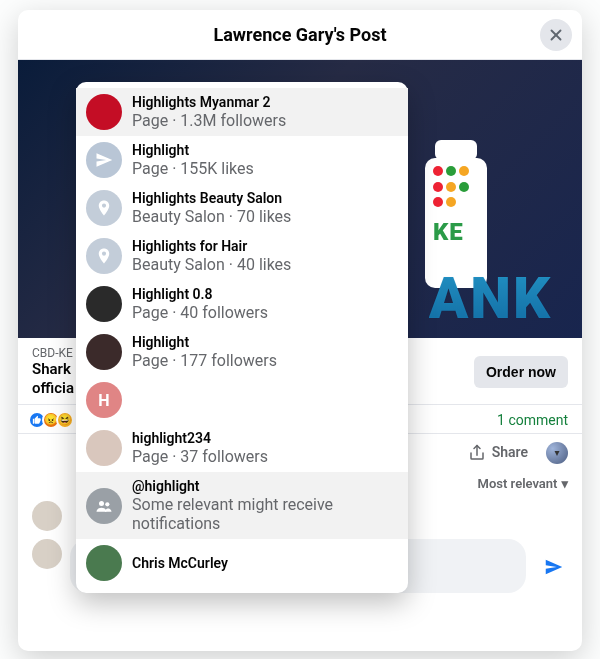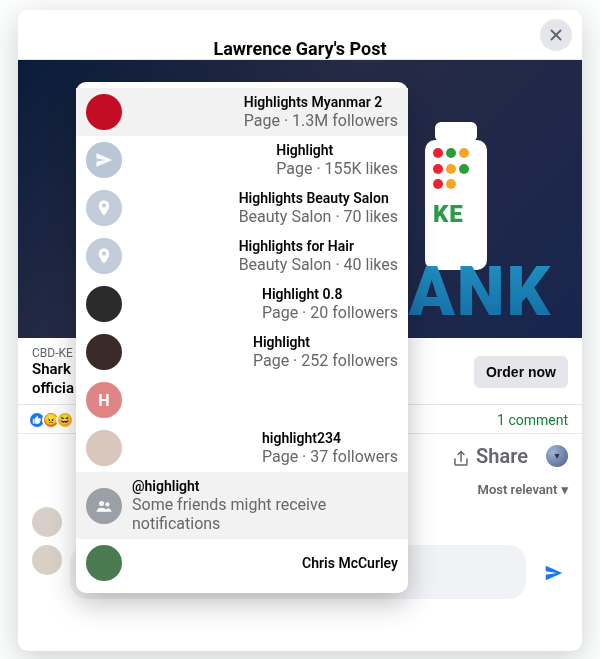--- a/index.html
+++ b/index.html
@@ -1,58 +1,58 @@
 <!DOCTYPE html>
 <html><head>
 <meta charset="utf-8">
 <style>
   * { box-sizing: border-box; margin: 0; padding: 0; }
   html, body { width: 600px; height: 659px; font-family: -apple-system, BlinkMacSystemFont, "Segoe UI", Roboto, Helvetica, Arial, sans-serif; background: #f0f2f5; overflow: hidden; }
   .backdrop { position: absolute; inset: 0; background: rgba(255,255,255,0.8); }
   .modal { position: absolute; left: 18px; right: 18px; top: 10px; bottom: 8px; background: #fff; border-radius: 10px; box-shadow: 0 8px 30px rgba(0,0,0,0.18); overflow: hidden; }
-  .header { height: 50px; display: flex; align-items: flex-end; justify-content: center; position: relative; border-bottom: 1px solid #e4e6eb; }
+  .header { height: 50px; display: flex; align-items: center; justify-content: center; position: relative; border-bottom: 1px solid #e4e6eb; }
   .header-title { font-size: 18px; font-weight: 700; color: #050505; }
   .close-btn { position: absolute; right: 10px; top: 9px; width: 32px; height: 32px; border-radius: 50%; background: #e4e6eb; display: flex; align-items: center; justify-content: center; color: #606770; cursor: pointer; }
   .image-slot { height: 278px; background: linear-gradient(135deg,#0a1c3a 0%, #262b45 40%, #18254e 100%); position: relative; overflow: hidden; }
   .image-slot .fake-person { position: absolute; width: 140px; height: 260px; bottom: -20px; border-radius: 60px 60px 0 0; }
   .pA { left: 70px; background: linear-gradient(#f1d2c2,#e8bda6); }
   .pB { left: 250px; background: linear-gradient(#6a6f7b,#3a3f4a); }
-  .bottle { position: absolute; right: 95px; top: 80px; width: 62px; height: 130px; background: #fff; border-radius: 10px; }
+  .bottle { position: absolute; right: 95px; top: 98px; width: 62px; height: 130px; background: #fff; border-radius: 10px; }
   .bottle::before { content:""; position:absolute; top:-18px; left:10px; width:42px; height:20px; background:#fff; border-radius:6px; }
   .bottle .gummies { position:absolute; top:8px; left:8px; right:8px; height:44px; display:flex; flex-wrap:wrap; gap:3px; }
   .gummy { width:10px; height:10px; border-radius:50%; }
   .label-ke { position:absolute; top:60px; left:8px; font-weight:900; font-size:24px; color:#2b9b48; letter-spacing:1px; }
-  .ank { position:absolute; right:30px; bottom:6px; font-weight:900; font-size:68px; letter-spacing:2px; background: linear-gradient(#28a8e0,#1479b8); -webkit-background-clip:text; background-clip:text; color:transparent; text-shadow: 0 0 1px rgba(0,0,0,0.12); }
+  .ank { position:absolute; right:30px; bottom:6px; font-weight:900; font-size:58px; letter-spacing:2px; background: linear-gradient(#28a8e0,#1479b8); -webkit-background-clip:text; background-clip:text; color:transparent; text-shadow: 0 0 1px rgba(0,0,0,0.12); }
   .link-row { padding: 8px 14px 6px; display:flex; align-items:center; gap:12px; border-bottom:1px solid #e4e6eb; }
   .link-text { flex:1; min-width:0; }
   .link-domain { font-size:12px; color:#65676b; text-transform:uppercase; }
   .link-title { font-size:15px; font-weight:600; color:#050505; line-height:1.25; }
   .order-btn { background:#e4e6eb; border:none; padding:8px 12px; border-radius:6px; font-weight:700; font-size:14px; color:#050505; cursor:pointer; }
   .react-row { padding: 6px 14px 4px; display:flex; align-items:center; justify-content:space-between; }
   .reactions { display:flex; align-items:center; }
   .react-ic { width:18px; height:18px; border-radius:50%; display:flex; align-items:center; justify-content:center; font-size:11px; color:#fff; border:2px solid #fff; margin-left:-4px; }
   .react-like { background:#1877f2; }
   .react-ang  { background:#e9710f; }
   .react-haha { background:#f7b125; }
   .comments-count { font-size:14px; color:#15803d; }
   .action-row { border-top:1px solid #e4e6eb; padding:4px 14px; display:flex; align-items:center; justify-content:flex-end; gap:10px; }
-  .share-btn { display:flex; align-items:flex-end; gap:6px; color:#65676b; font-weight:600; font-size:20px; padding:6px 8px; border-radius:4px; cursor:pointer; }
+  .share-btn { display:flex; align-items:flex-start; gap:6px; color:#65676b; font-weight:600; font-size:14px; padding:6px 8px; border-radius:4px; cursor:pointer; }
   .voice-avatar { width:22px; height:22px; border-radius:50%; background: radial-gradient(circle at 30% 30%, #9fb4da, #4b5c80); display:flex; align-items:center; justify-content:center; color:#333; font-size:10px; }
   .relevant-row { padding: 4px 14px 6px; display:flex; justify-content:flex-end; align-items:center; gap:4px; font-size:13px; font-weight:600; color:#65676b; }
   .commenter-row { padding: 4px 14px; display:flex; align-items:center; gap:8px; }
   .sm-avatar { width:30px; height:30px; border-radius:50%; background:#d8d0c6; flex:none; }
   .composer-wrap { padding: 4px 14px 8px; display:flex; align-items:flex-start; gap:8px; }
   .composer { flex:1; background:#f0f2f5; border-radius:18px; padding:8px 10px 6px; }
   .composer-text { font-size:14px; color:#1c1e21; min-height:18px; }
   .composer-icons { display:flex; align-items:center; gap:10px; margin-top:6px; color:#65676b; }
   .composer-icons svg { cursor:pointer; }
   .send-btn { width:28px; height:28px; color:#1877f2; display:flex; align-items:center; justify-content:center; margin-left:6px; margin-top:14px; cursor:pointer; }
   
   .suggestions { position:absolute; left:58px; top:72px; width:332px; background:#fff; border-radius:10px; box-shadow:0 10px 28px rgba(0,0,0,0.25); padding:6px 0; z-index:20; }
-  .sugg { display:flex; align-items:center; gap:10px; padding:6px 10px; cursor:pointer;justify-content:space-between; }
+  .sugg { display:flex; align-items:center; gap:10px; padding:6px 10px; cursor:pointer; }
   .sugg.selected { background:#f2f2f2; }
   .sugg .av { width:36px; height:36px; border-radius:50%; flex:none; display:flex; align-items:center; justify-content:center; color:#fff; font-weight:700; font-size:16px; }
   .sugg .txt { display:flex; flex-direction:column; line-height:1.2; }
   .sugg .name { font-size:14px; font-weight:600; color:#050505; }
   .sugg .meta { font-size:16px; color:#65676b; }
 </style>
 </head>
 <body>
 
 <div class="backdrop"></div>
@@ -212,28 +212,28 @@
         </div>
         <div class="txt">
           <div class="name">Highlights for Hair</div>
           <div class="meta">Beauty Salon · 40 likes</div>
         </div>
       </div>
       <div class="sugg">
         <div class="av" style="background: rgb(42, 42, 42);"></div>
         <div class="txt">
           <div class="name">Highlight 0.8</div>
-          <div class="meta">Page · 20 followers</div>
+          <div class="meta">Page · 40 followers</div>
         </div>
       </div>
       <div class="sugg">
         <div class="av" style="background: rgb(59, 42, 42);"></div>
         <div class="txt">
           <div class="name">Highlight</div>
-          <div class="meta">Page · 252 followers</div>
+          <div class="meta">Page · 177 followers</div>
         </div>
       </div>
       <div class="sugg">
         <div class="av" style="background: rgb(224, 133, 133);">H</div>
       </div>
       <div class="sugg">
         <div class="av" style="background: rgb(217, 199, 189);"></div>
         <div class="txt">
           <div class="name">highlight234</div>
           <div class="meta">Page · 37 followers</div>
@@ -243,21 +243,21 @@
         <div class="av" style="background: rgb(154, 160, 166);">
           <svg width="20" height="20" viewBox="0 0 24 24" fill="#fff">
             <circle cx="9" cy="9" r="3"></circle>
             <circle cx="16" cy="10" r="2.5"></circle>
             <path d="M3 19c0-3 3-5 6-5s6 2 6 5"></path>
             <path d="M13 19c0-2.5 2-4 4-4s4 1.5 4 4"></path>
           </svg>
         </div>
         <div class="txt">
           <div class="name">@highlight</div>
-          <div class="meta">Some friends might receive notifications</div>
+          <div class="meta">Some relevant might receive notifications</div>
         </div>
       </div>
       <div class="sugg">
         <div class="av" style="background: rgb(74, 122, 79);"></div>
         <div class="txt">
           <div class="name">Chris McCurley</div>
         </div>
       </div>
     </div>
 

